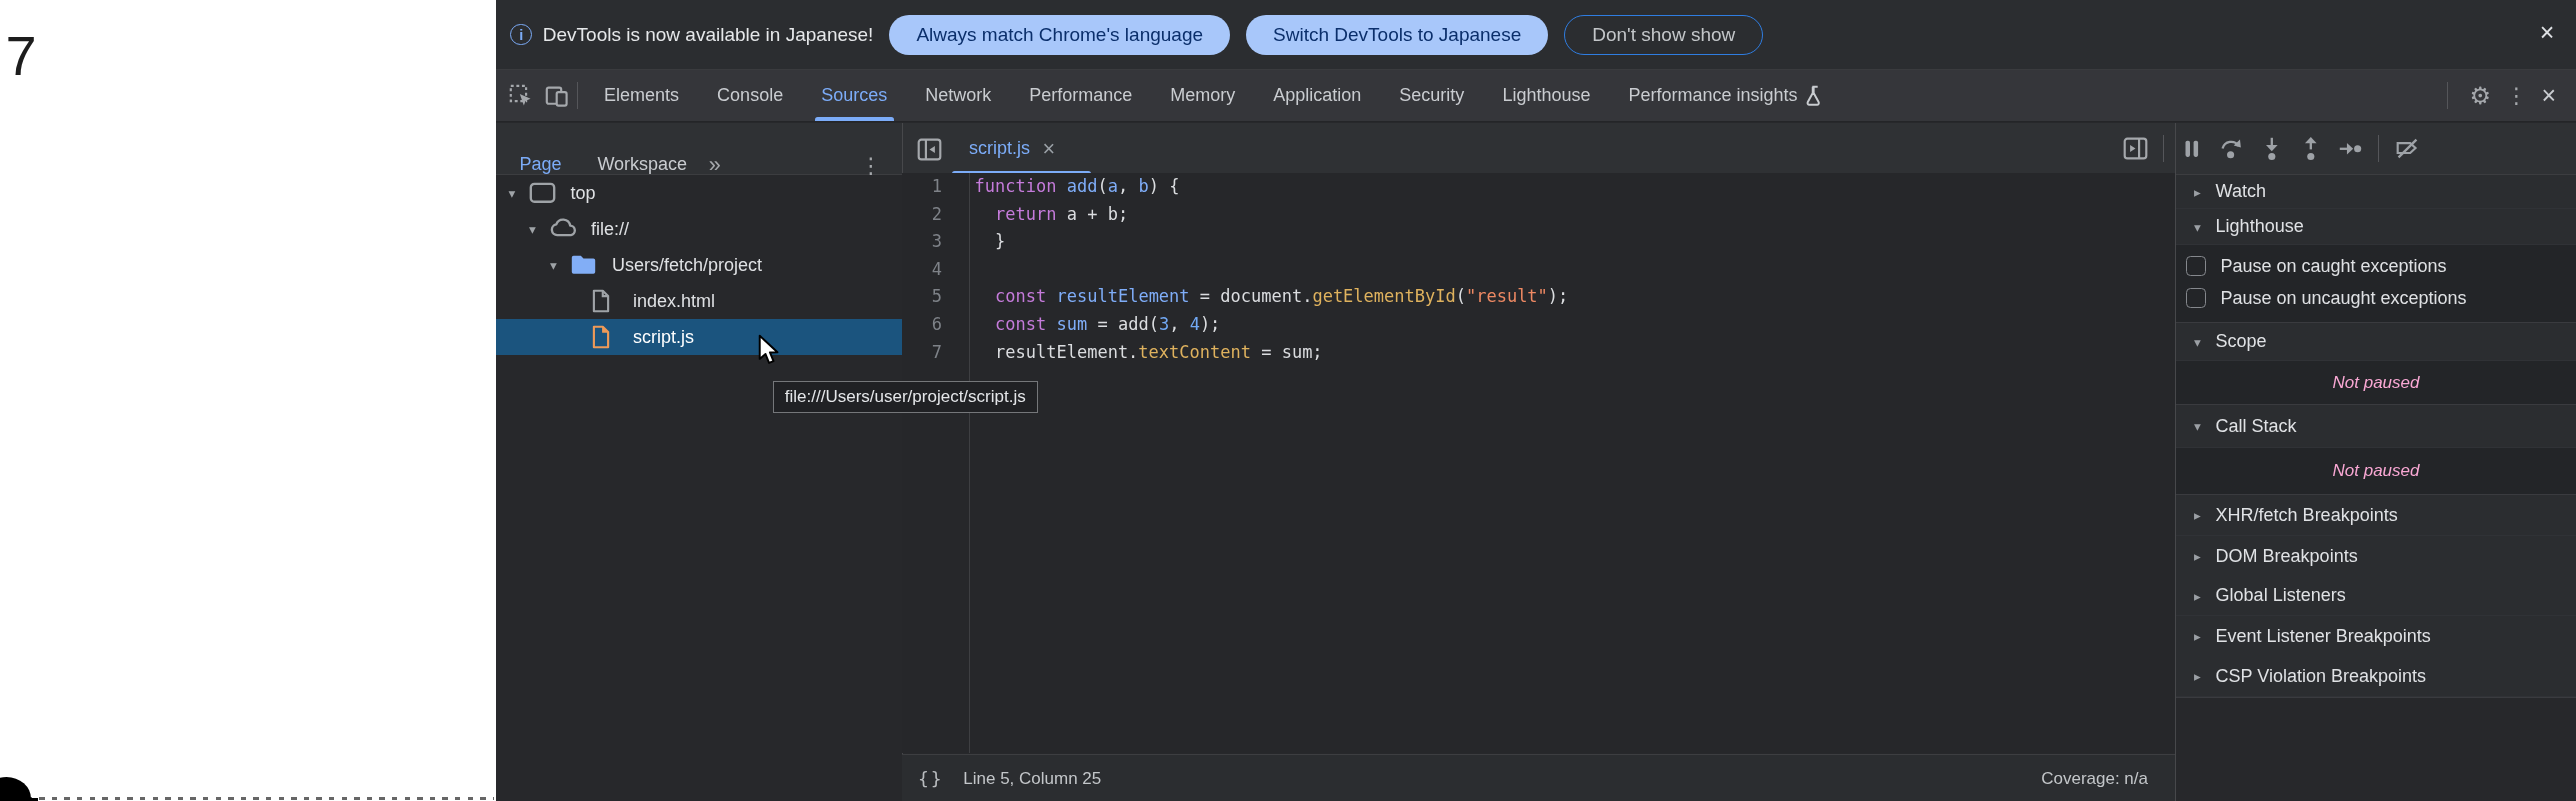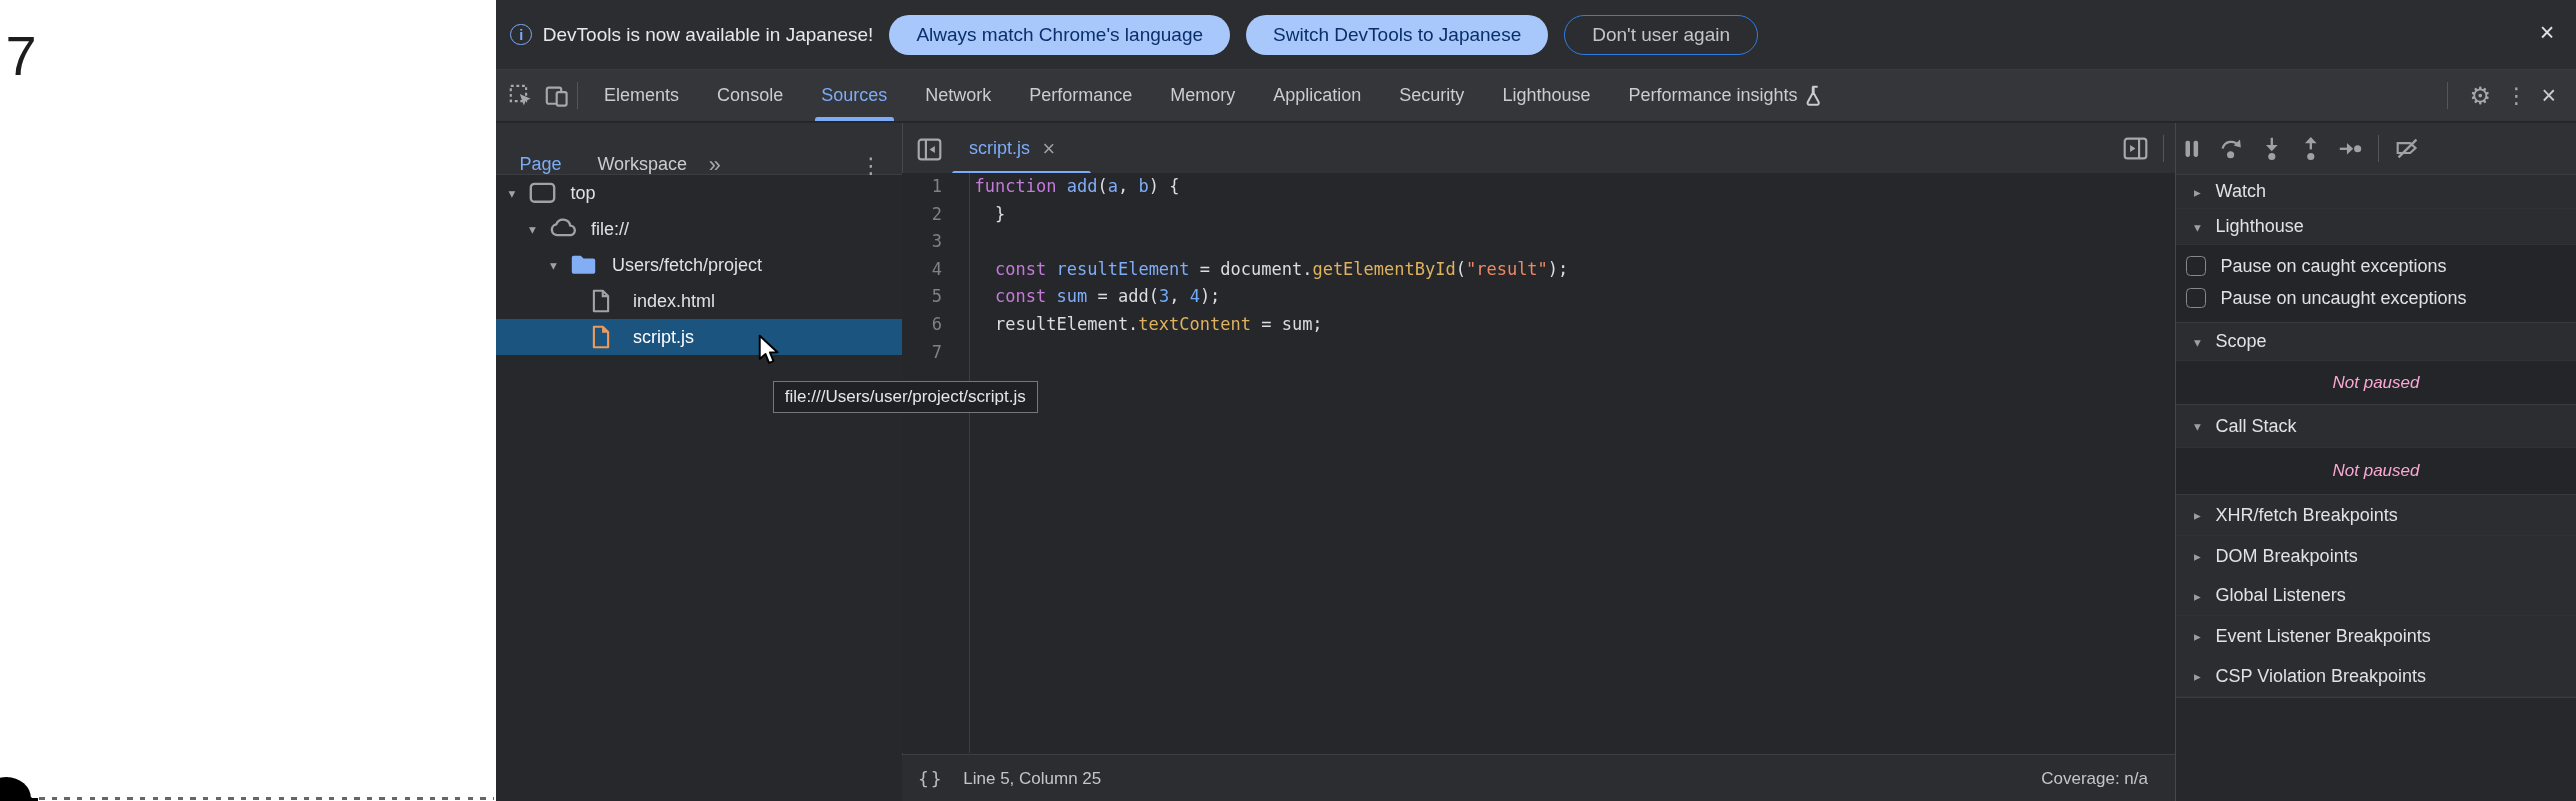--- a/index.html
+++ b/index.html
@@ -138,21 +138,21 @@
   <div class="corner-cursor-tail"></div>
 
   <div class="devtools">
 
     <div class="infobar">
       <div class="info-icon">i</div>
       <div class="infobar-msg">DevTools is now available in Japanese!</div>
       <div id="infobar-actions" style="display:flex;align-items:center;">
           <div class="pill filled">Always match Chrome's language</div>
           <div class="pill filled">Switch DevTools to Japanese</div>
-          <div class="pill outlined">Don't user again</div>
+          <div class="pill outlined">Don't show show</div>
         </div>
       <div class="infobar-close">×</div>
     </div>
 
     <div class="tabbar">
       <div class="toolbar-icon" style="margin-left:10.8px;">
         <svg width="23.4" height="23.4" viewBox="0 0 26 26">
           <rect x="2" y="2" width="17" height="17" fill="none" stroke="#a5a8ac" stroke-width="2.4" stroke-dasharray="3.2 3"></rect>
           <path d="M12 11 L24 16.5 L18.5 18.5 L16.5 24 Z" fill="#a5a8ac"></path>
         </svg>
@@ -350,20 +350,21 @@
           <div class="gutter-num">1</div>
           <div class="gutter-num">2</div>
           <div class="gutter-num">3</div>
           <div class="gutter-num">4</div>
           <div class="gutter-num">5</div>
           <div class="gutter-num">6</div>
           <div class="gutter-num">7</div>
         </div>
       <div class="code" id="code">
           <div class="code-line"><span class="tok-kw">function</span><span class="tok-pl"> </span><span class="tok-fn">add</span><span class="tok-pl">(</span><span class="tok-var">a</span><span class="tok-pl">, </span><span class="tok-var">b</span><span class="tok-pl">) {</span></div>
+          <div class="code-line"><span class="tok-pl">  </span><span class="tok-kw">return</span><span class="tok-pl"> a + b;</span></div>
           <div class="code-line"><span class="tok-pl">  }</span></div>
           <div class="code-line"></div>
           <div class="code-line"><span class="tok-pl">  </span><span class="tok-kw">const</span><span class="tok-pl"> </span><span class="tok-var">resultElement</span><span class="tok-pl"> = document.</span><span class="tok-prop">getElementById</span><span class="tok-pl">(</span><span class="tok-str">"result"</span><span class="tok-pl">);</span></div>
           <div class="code-line"><span class="tok-pl">  </span><span class="tok-kw">const</span><span class="tok-pl"> </span><span class="tok-var">sum</span><span class="tok-pl"> = add(</span><span class="tok-num">3</span><span class="tok-pl">, </span><span class="tok-num">4</span><span class="tok-pl">);</span></div>
           <div class="code-line"><span class="tok-pl">  resultElement.</span><span class="tok-prop">textContent</span><span class="tok-pl"> = sum;</span></div>
         </div>
     </div>
 
     <div class="tooltip">file:///Users/user/project/script.js</div>
 

